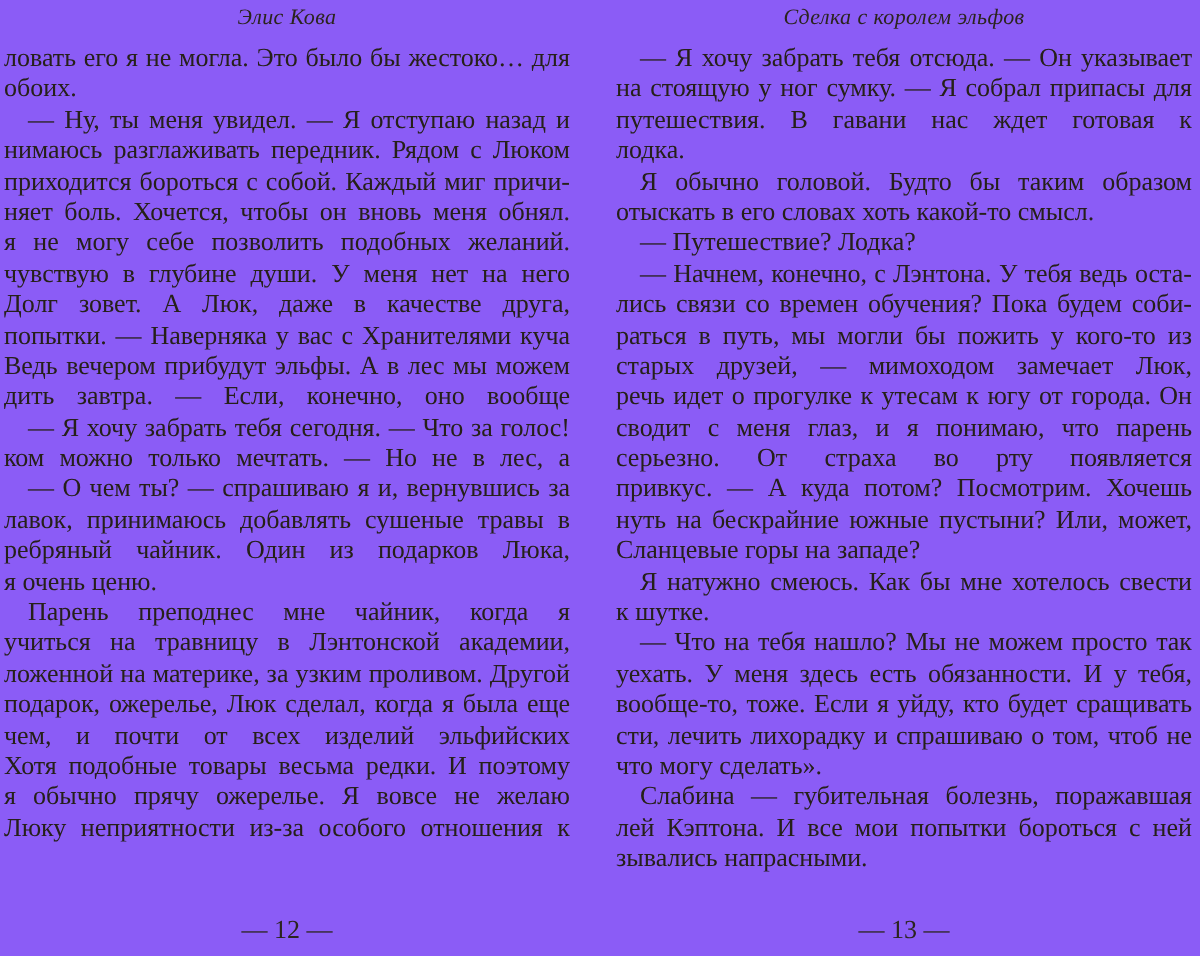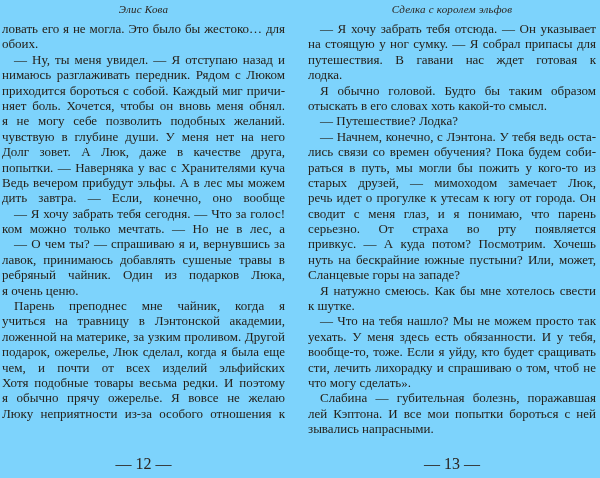--- a/index.html
+++ b/index.html
@@ -4,21 +4,21 @@
 <style>
   html, body {
     margin: 0;
     padding: 0;
     background: #ffffff;
   }
   .spread {
     position: relative;
     width: 600px;
     height: 478px;
-    background: #7dd3fc;
+    background: #8b5cf6;
     font-family: "Liberation Serif", "DejaVu Serif", serif;
     color: #262019;
     overflow: hidden;
   }
   .page {
     position: absolute;
     top: 0;
     height: 478px;
   }
   .page.left  { left: 2px;   width: 283px; }
@@ -45,21 +45,21 @@
     white-space: normal;
   }
   .line.end { text-align-last: left; }
   .line.indent { text-indent: 12px; }
   .page-footer {
     position: absolute;
     left: 0;
     right: 0;
     bottom: 5px;
     text-align: center;
-    font-size: 16px;
+    font-size: 13px;
     color: #2b241e;
   }
 </style>
 </head>
 <body>
 
 <div class="spread">
 
   <div class="page left">
     <div class="running-header">Элис Кова</div>

